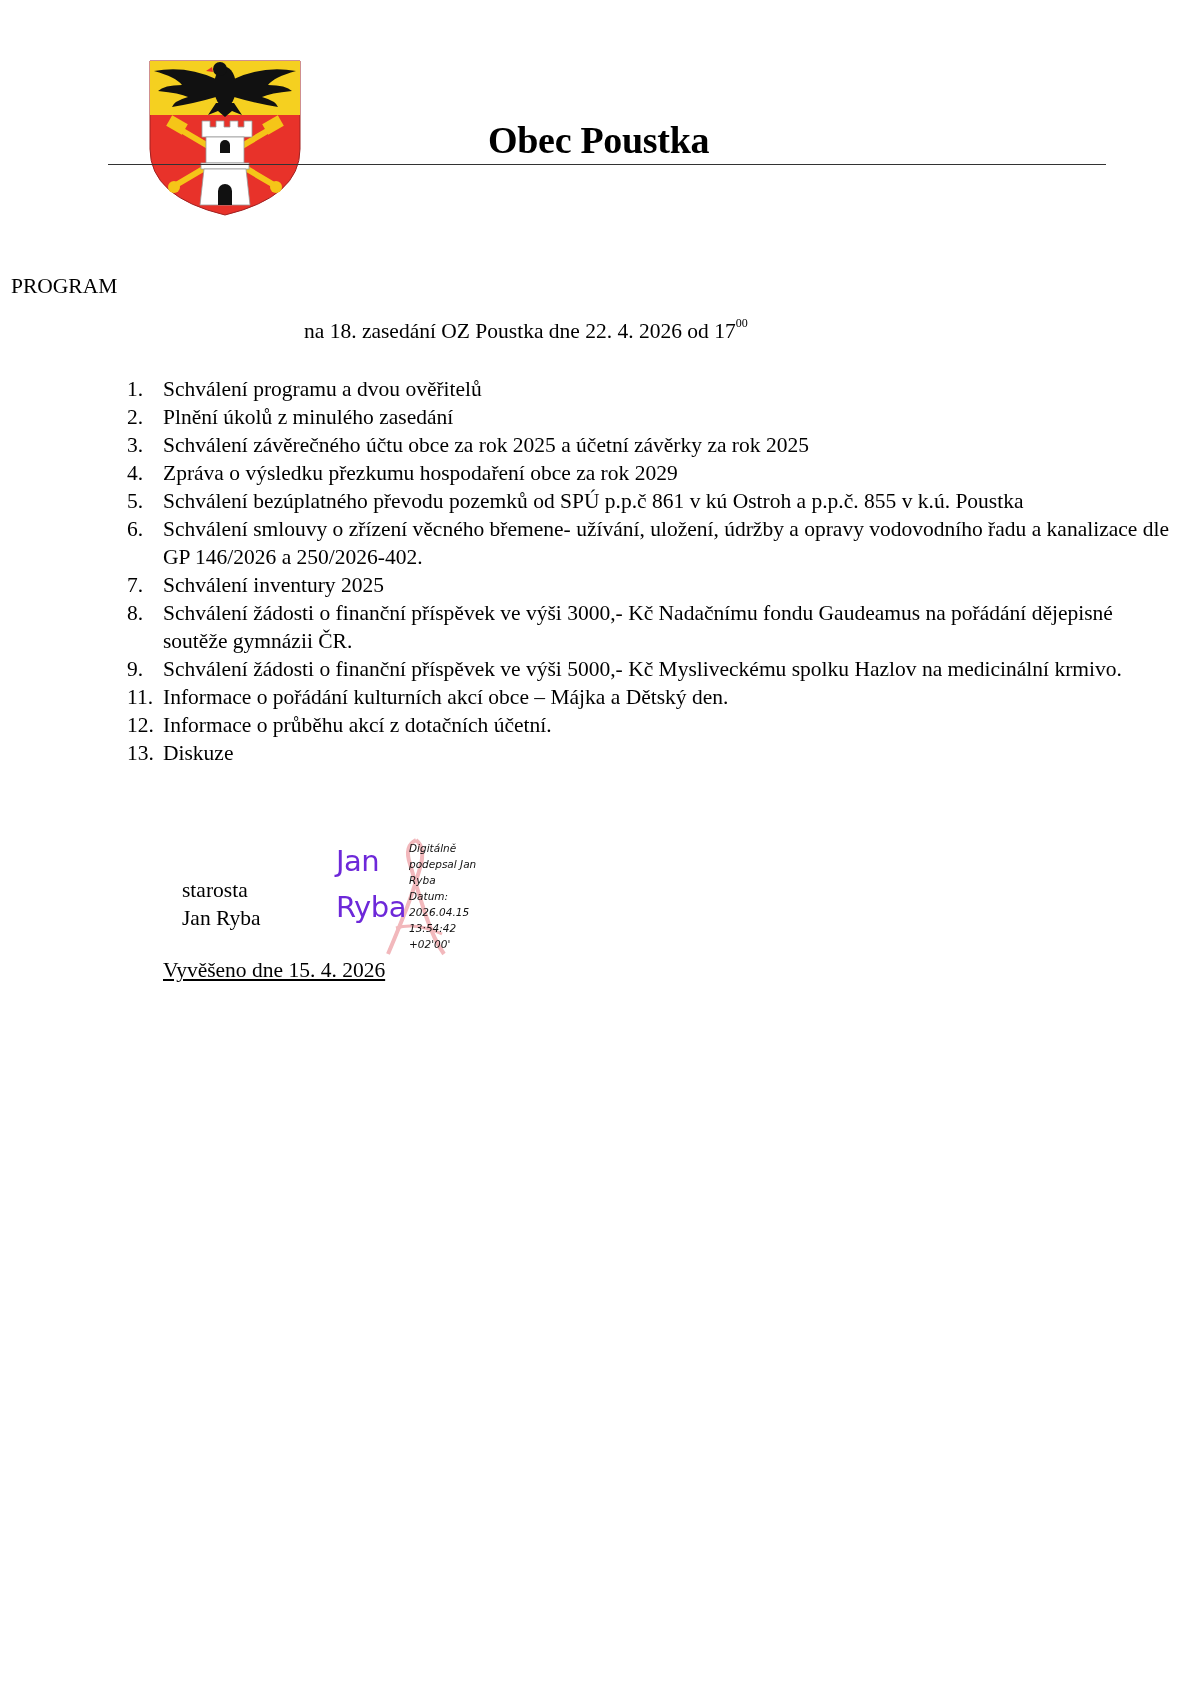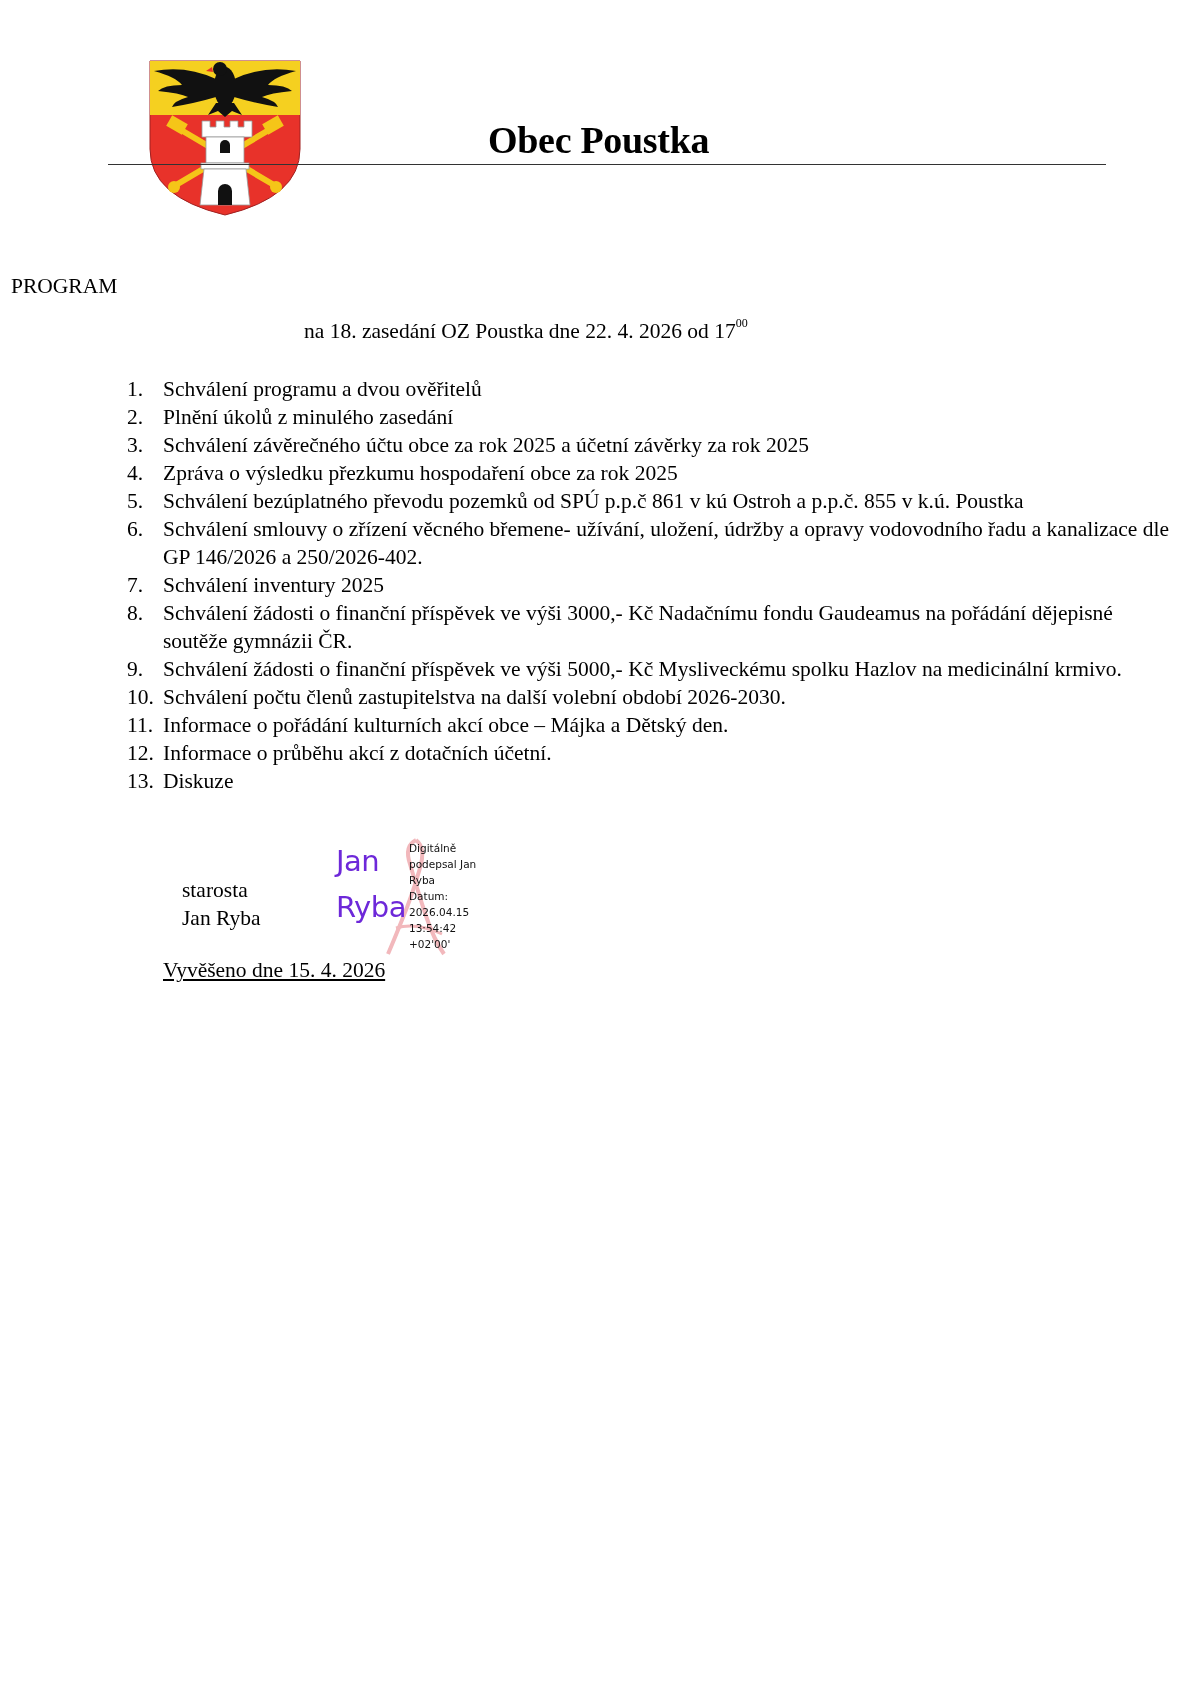--- a/index.html
+++ b/index.html
@@ -10,21 +10,21 @@
   .rule { position: absolute; left: 108px; top: 164px; width: 998px; height: 0; border-top: 1.5px solid #333; }
   .program { position: absolute; left: 0; width: 1057px; top: 263px; font-size: 21.5px; margin: 11px; }
   .subtitle { position: absolute; left: 304px; top: 319px; font-size: 21.5px; margin: 0; white-space: nowrap; }
   .subtitle sup { font-size: 12px; position: relative; top: -3px; }
   .agenda { position: absolute; left: 127px; top: 375px; width: 1050px; margin: 0; padding: 0; list-style: none; font-size: 21.5px; line-height: 28px; }
   .agenda li { position: relative; padding-left: 36px; }
   .agenda .num { position: absolute; left: 0; top: 0; }
   .sig-role { position: absolute; left: 182px; top: 876px; font-size: 21.5px; line-height: 28px; }
   .sig-visual { position: absolute; left: 336px; top: 838px; width: 150px; height: 118px; }
   .sig-big { position: absolute; left: 0; font-family: "DejaVu Sans", sans-serif; font-size: 29px; color: #6d28d9; letter-spacing: -0.5px; }
-  .sig-small { position: absolute; left: 73px; top: 2px; font-family: "DejaVu Sans", sans-serif; font-size: 10.5px; line-height: 16px; color: #111; white-space: pre; }
+  .sig-small { position: absolute; left: 73px; top: 2px; font-family: "DejaVu Sans", sans-serif; font-size: 10.5px; line-height: 16px; color: #111; white-space: pre; font-style: italic; }
   .ribbon { position: absolute; left: 50px; top: -2px; width: 60px; height: 120px; }
   .posted { position: absolute; left: 163px; top: 958px; font-size: 21.5px; text-decoration: underline; }
 </style>
 </head>
 <body>
 
 <div class="crest">
   <svg viewBox="0 0 158 160" width="158" height="160">
     <path d="M4 4 L154 4 L154 92 Q154 140 79 158 Q4 140 4 92 Z" fill="#e8322a" stroke="#a02020" stroke-width="1"></path>
     <path d="M4 4 L154 4 L154 58 L4 58 Z" fill="#f5d020"></path>
@@ -63,27 +63,26 @@
 <h1 class="title">Obec Poustka</h1>
 <div class="rule"></div>
 
 <p class="program">PROGRAM</p>
 <p class="subtitle"><span>na 18. zasedání OZ Poustka dne 22. 4. 2026 od 17</span><sup>00</sup></p>
 
 <ol class="agenda">
   <li><span class="num">1.</span><span>Schválení programu a dvou ověřitelů</span></li>
   <li><span class="num">2.</span><span>Plnění úkolů z minulého zasedání</span></li>
   <li><span class="num">3.</span><span>Schválení závěrečného účtu obce za rok 2025 a účetní závěrky za rok 2025</span></li>
-  <li><span class="num">4.</span><span>Zpráva o výsledku přezkumu hospodaření obce za rok 2025</span></li>
+  <li><span class="num">4.</span><span>Zpráva o výsledku přezkumu hospodaření obce za rok 2029</span></li>
   <li><span class="num">5.</span><span>Schválení bezúplatného převodu pozemků od SPÚ p.p.č 861 v kú Ostroh a p.p.č. 855 v k.ú. Poustka</span></li>
   <li><span class="num">6.</span><span>Schválení smlouvy o zřízení věcného břemene- užívání, uložení, údržby a opravy vodovodního řadu a kanalizace dle GP 146/2026 a 250/2026-402.</span></li>
   <li><span class="num">7.</span><span>Schválení inventury 2025</span></li>
   <li><span class="num">8.</span><span>Schválení žádosti o finanční příspěvek ve výši 3000,- Kč Nadačnímu fondu Gaudeamus na pořádání dějepisné soutěže gymnázii ČR.</span></li>
   <li><span class="num">9.</span><span>Schválení žádosti o finanční příspěvek ve výši 5000,- Kč Mysliveckému spolku Hazlov na medicinální krmivo.</span></li>
-  <li><span class="num">10.</span><span>Schválení počtu členů zastupitelstva na další volební období 2026-2030.</span></li>
   <li><span class="num">11.</span><span>Informace o pořádání kulturních akcí obce – Májka a Dětský den.</span></li>
   <li><span class="num">12.</span><span>Informace o průběhu akcí z dotačních účetní.</span></li>
   <li><span class="num">13.</span><span>Diskuze</span></li>
 </ol>
 
 <div class="sig-role">
   <div>starosta</div>
   <div>Jan Ryba</div>
 </div>
 

